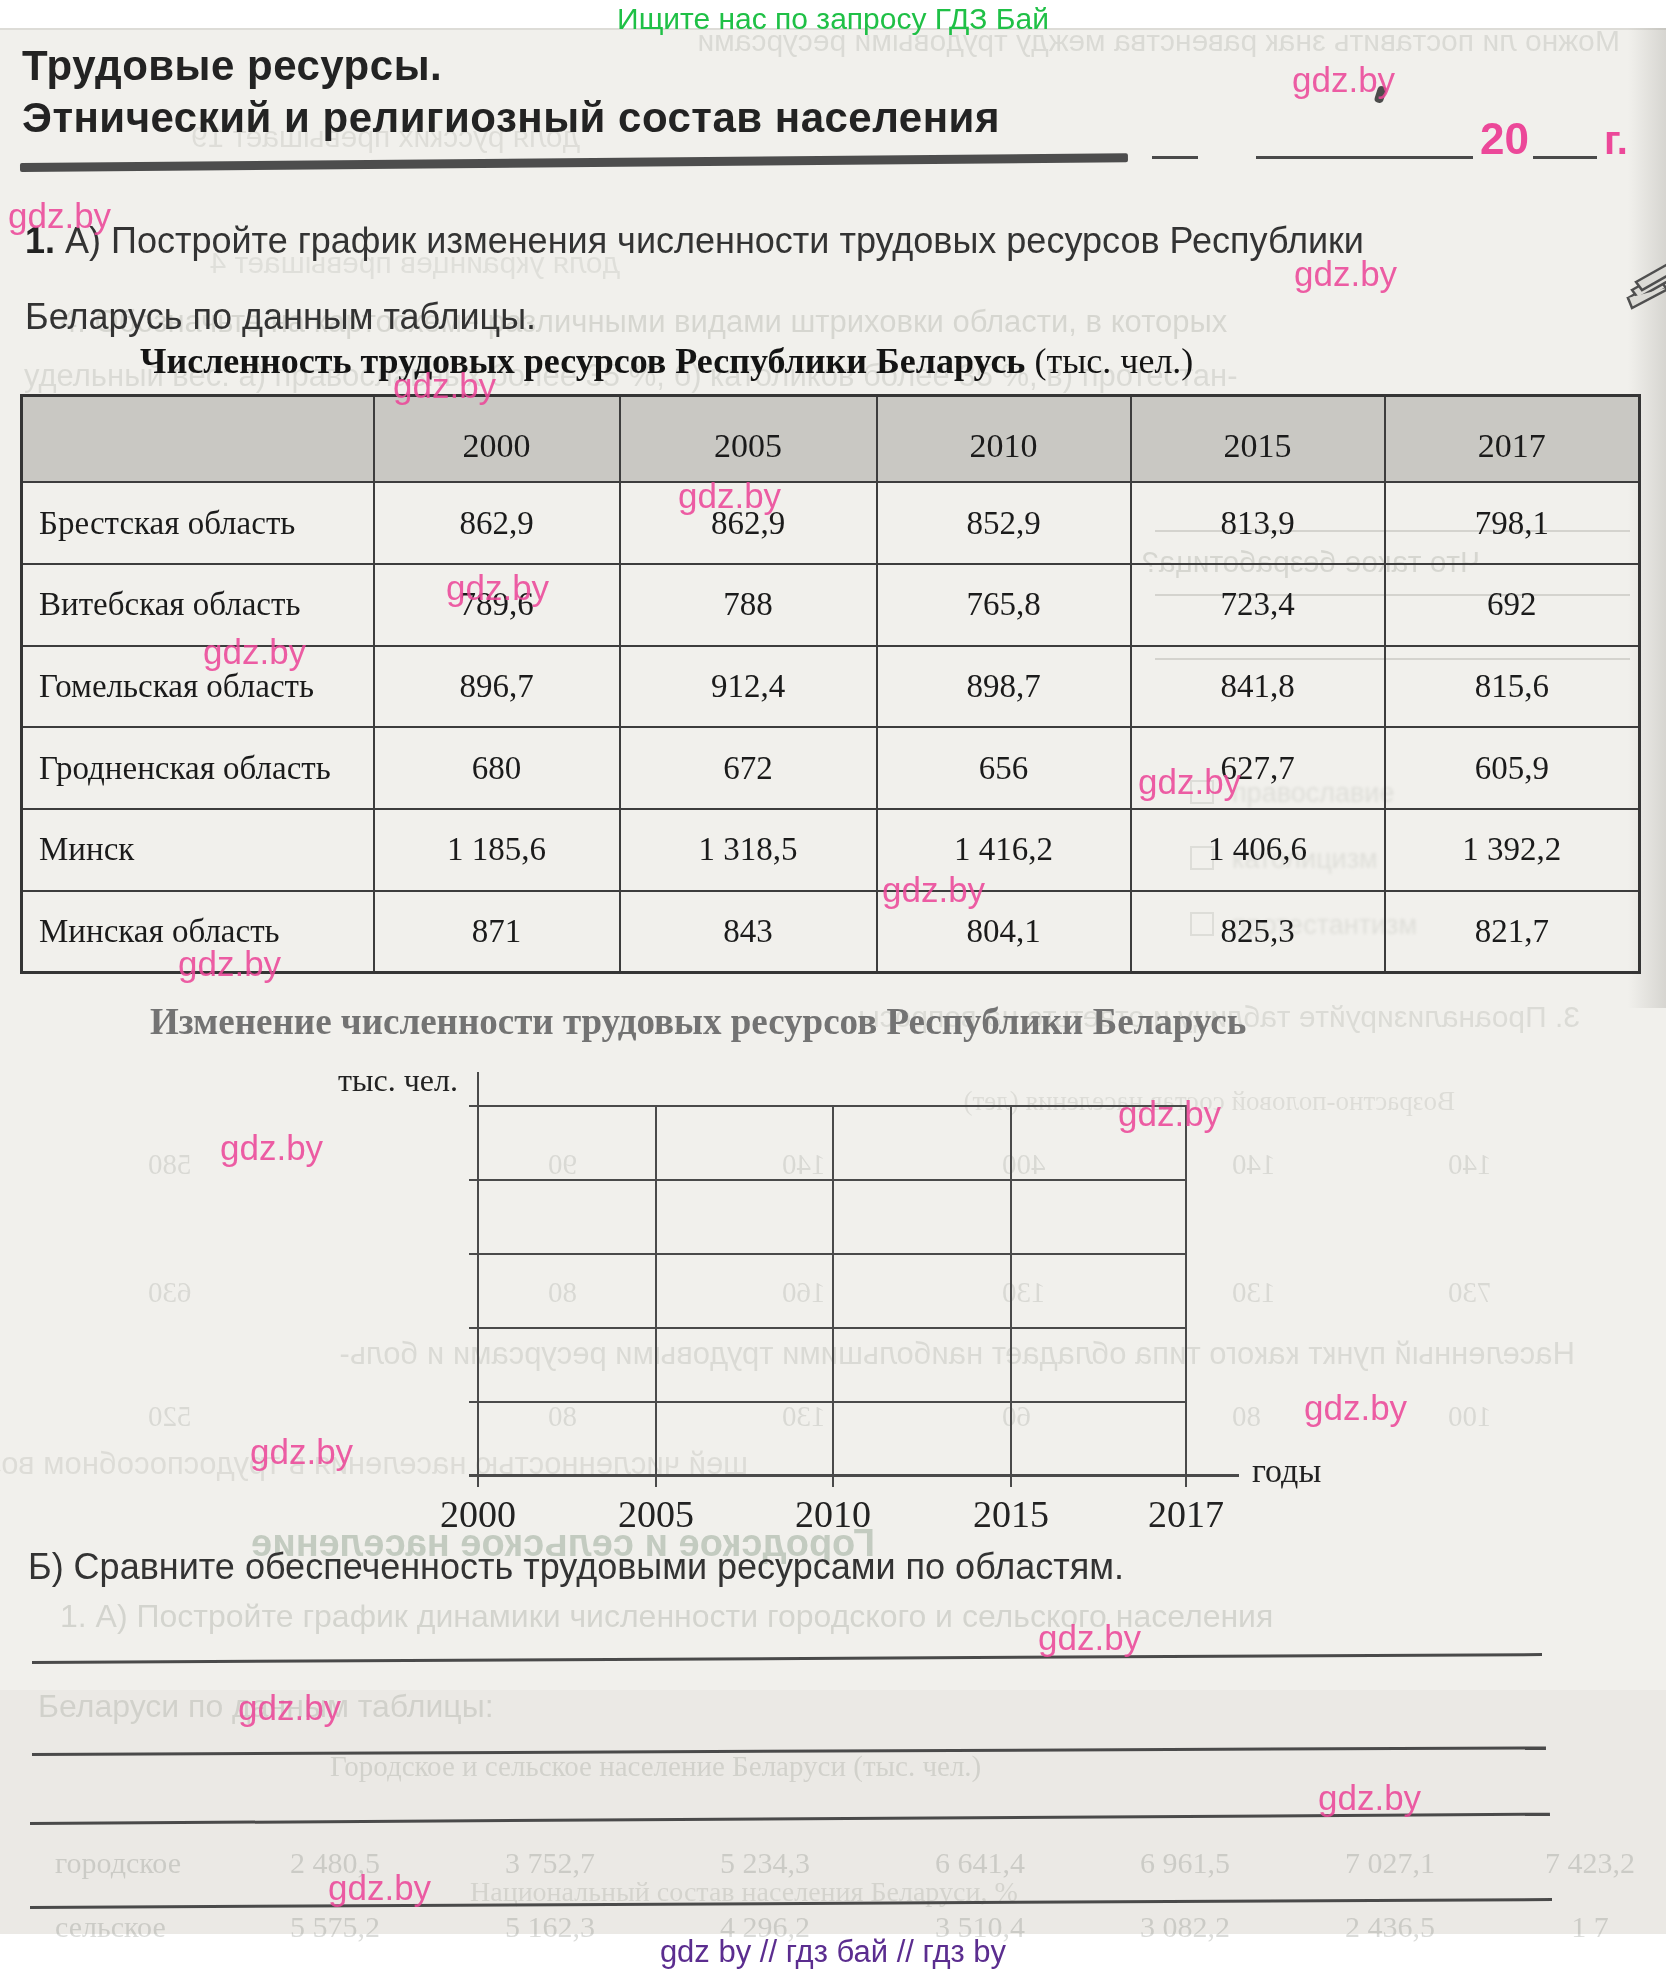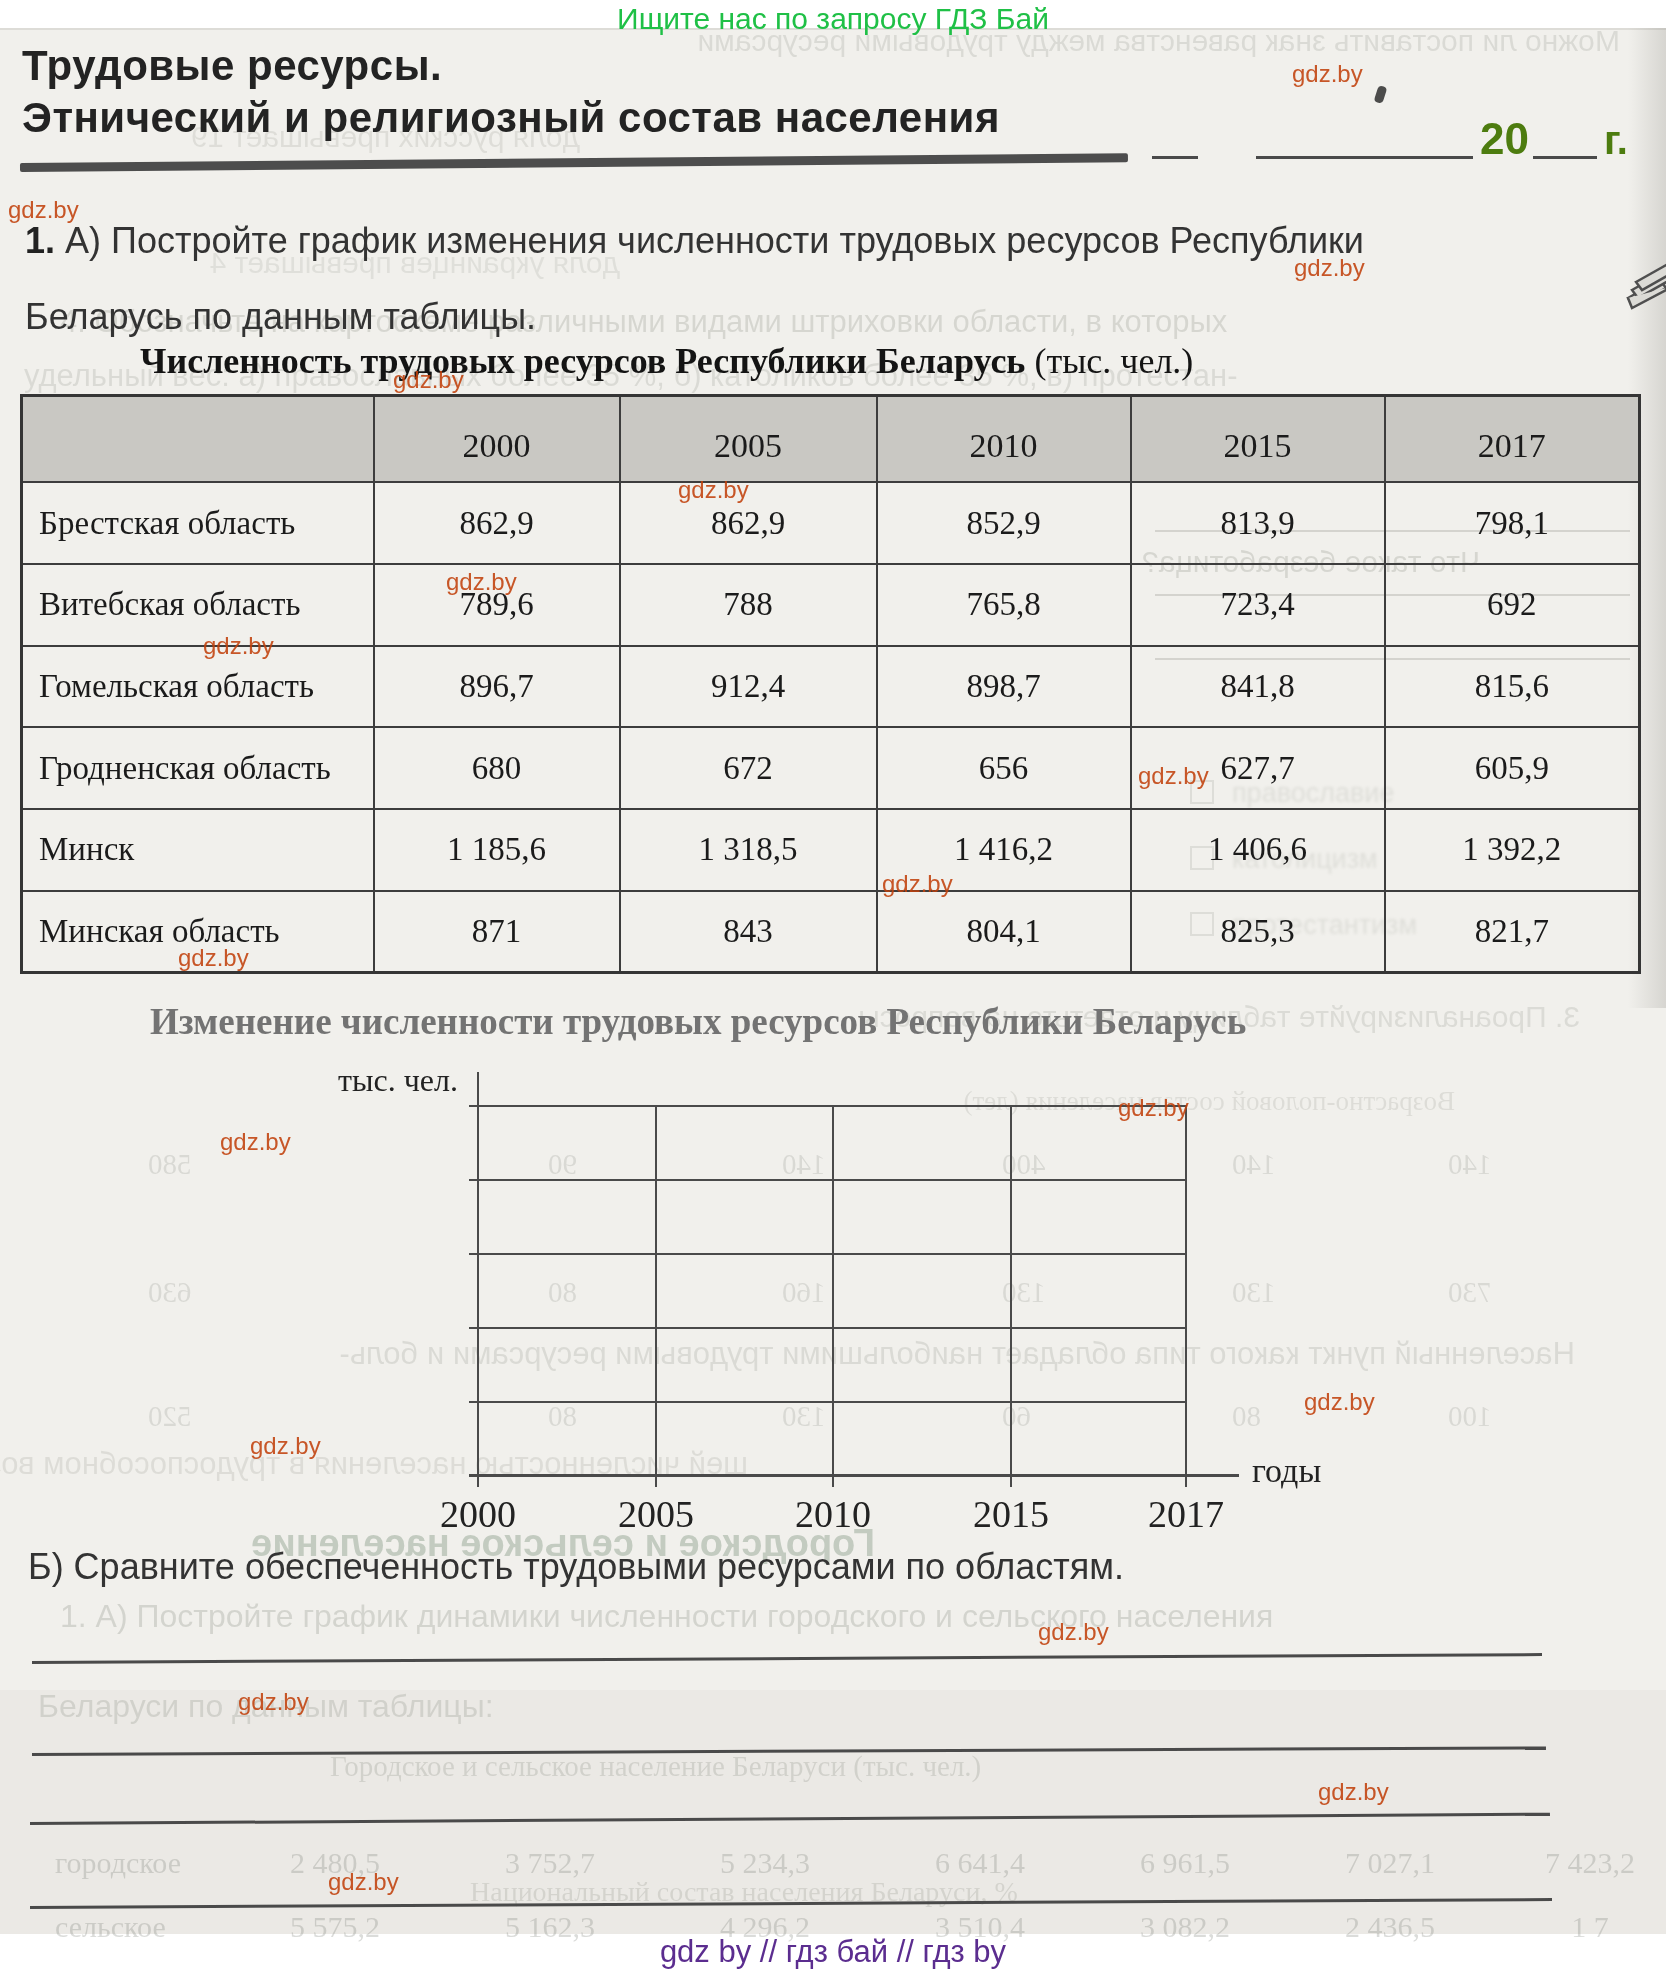--- a/index.html
+++ b/index.html
@@ -16,38 +16,38 @@
   .shade-bottom{left:0;top:1690px;width:1666px;height:244px;background:rgba(160,158,150,.08)}
 
   
   .h-title{font-weight:bold;font-size:42px;color:#232323;letter-spacing:.5px}
   .rule{background:#4d4d4d;border-radius:2px}
   .task{font-size:36px;color:#333}
   .task b{color:#222}
   .tbl-title{font-size:36px;color:#141414}
   .tbl-title .bold{font-weight:bold}
   .chart-title{font-size:37px;font-weight:bold;color:#737373}
-  .date-el{font-weight:bold;color:#4d7c0f}
+  .date-el{font-weight:bold;color:#ec4899}
 
   
   #restable{position:absolute;left:20px;top:394px;width:1618px;height:580px;border-collapse:collapse;table-layout:fixed}
   #restable td,#restable th{border:2px solid #3d3d3d;font-family:"Liberation Serif","DejaVu Serif",serif;color:#1b1b1b}
   #restable{border:3px solid #353535}
   #restable th{background:#c9c8c3;font-size:34px;font-weight:normal;height:66px;vertical-align:middle;padding-top:14px}
   #restable td{font-size:33px;height:62px}
   #restable td.lbl{text-align:left;padding-left:16px}
   #restable td.val{text-align:center}
 
   
   .ln{position:absolute;background:#4a4a4a}
   .xtick{position:absolute;width:150px;text-align:center;font-size:38px;color:#222}
   .axis-label{position:absolute;font-size:32px;color:#222}
 
   
-  .wm{position:absolute;font-size:24px;color:#c2410c;opacity:.88;white-space:nowrap}
+  .wm{position:absolute;font-size:35px;color:#ec4899;opacity:.88;white-space:nowrap}
   .bleed{position:absolute;color:#6e7367;white-space:nowrap;font-family:"Liberation Sans",sans-serif}
   .bleed.ser2{font-family:"Liberation Serif","DejaVu Serif",serif}
   .mir{transform:scaleX(-1)}
   .gnum{position:absolute;font-family:"Liberation Serif","DejaVu Serif",serif;font-size:29px;color:#5f645c;opacity:.16;transform:scaleX(-1)}
   .bline{position:absolute;background:#878a80;opacity:.28;height:2px}
   .gbox{position:absolute;width:24px;height:24px;border:2px solid #878a80;opacity:.18}
   .gword{position:absolute;font-size:27px;color:#6e7367;opacity:.14;filter:blur(1.5px);white-space:nowrap}
   .bcell{position:absolute;width:180px;text-align:center;font-family:"Liberation Serif","DejaVu Serif",serif;font-size:30px;color:#5f645c;opacity:.22;white-space:nowrap}
 
   .promo-top{left:0;top:2px;width:1666px;text-align:center;font-size:30px;font-weight:500}

